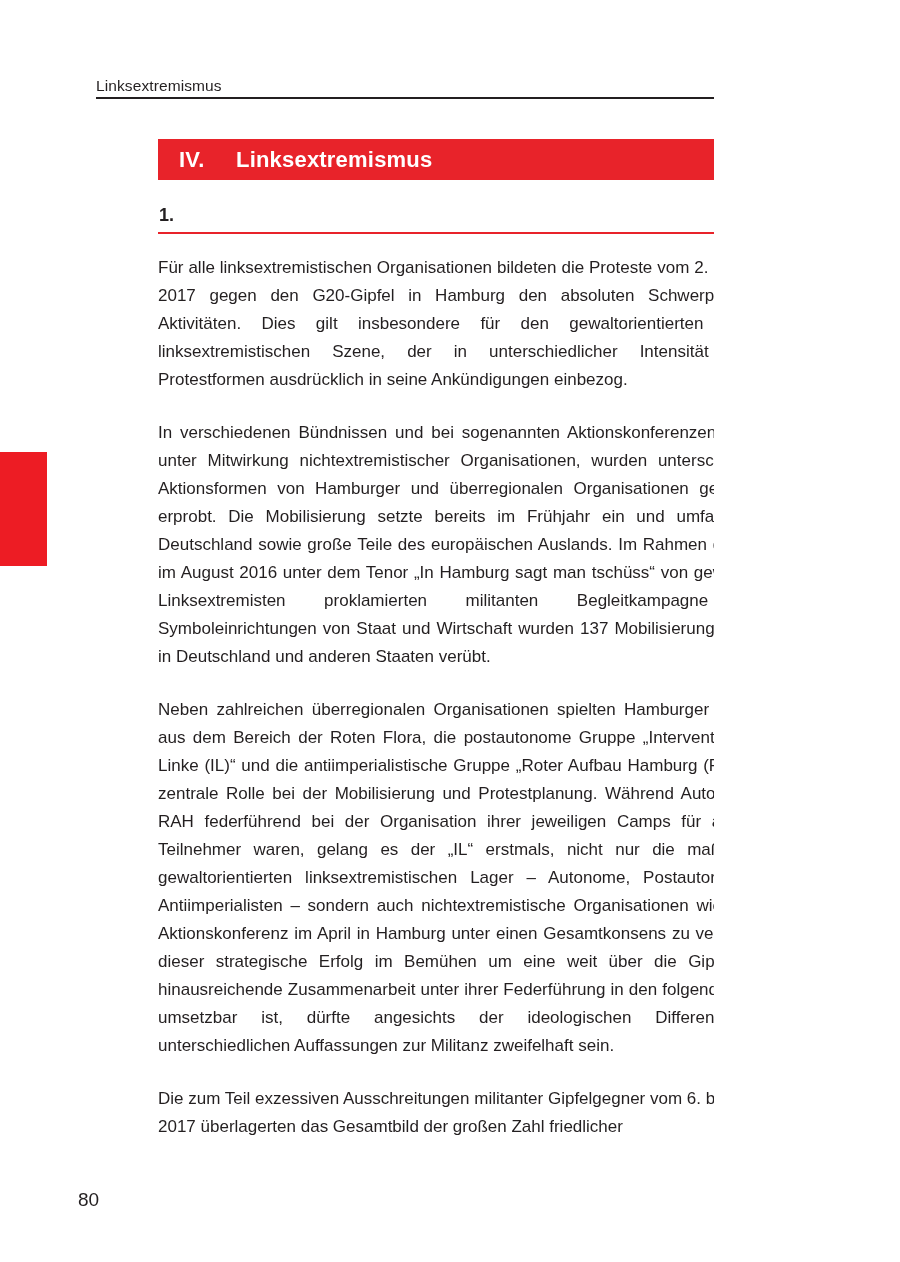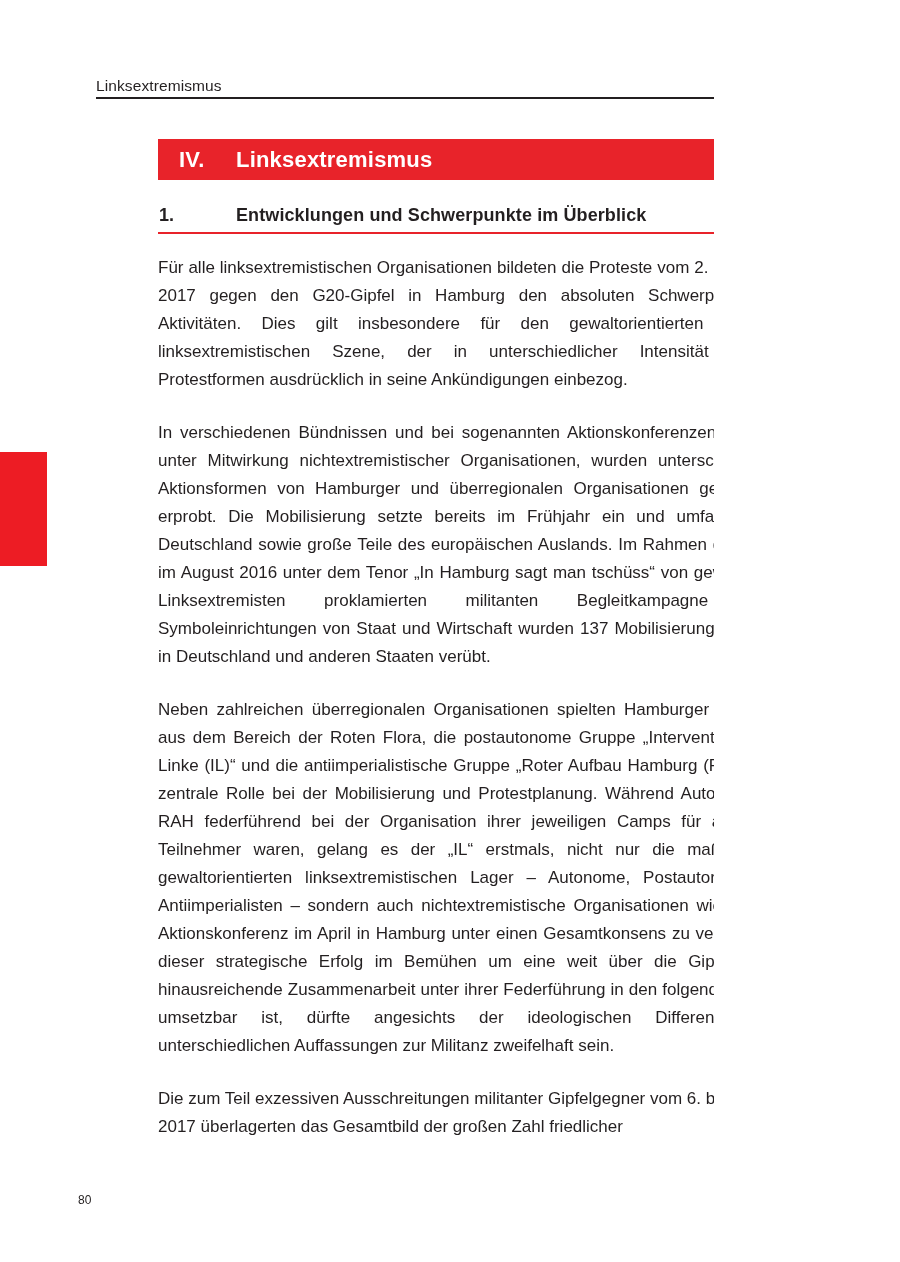--- a/index.html
+++ b/index.html
@@ -123,21 +123,21 @@
   }
   p.para.lastpara {
     text-align: left;
   }
 
   
   .folio {
     position: absolute;
     left: 78px;
     top: 1188px;
-    font-size: 12px;
+    font-size: 19px;
     line-height: 24px;
     color: #231f20;
   }
 </style>
 </head>
 <body>
 
 <div class="page">
 
   <div class="running-header">Linksextremismus</div>
@@ -147,21 +147,20 @@
 
   <div class="content">
 
     <div class="chapter-banner">
       <span class="num">IV.</span>
       <span class="title">Linksextremismus</span>
     </div>
 
     <div class="section-heading">
       <span class="num">1.</span>
-      <span class="title">Entwicklungen und Schwerpunkte im Überblick</span>
     </div>
     <div class="section-rule"></div>
 
     <div class="body-text">
       <p class="para">Für alle linksextremistischen Organisationen bildeten die Proteste vom 2. bis 10. Juli 2017 gegen den G20-Gipfel in Hamburg den absoluten Schwerpunkt ihrer Aktivitäten. Dies gilt insbesondere für den gewaltorientierten Teil der linksextremistischen Szene, der in unterschiedlicher Intensität militante Protestformen ausdrücklich in seine Ankündigungen einbezog.</p>
       <p class="para">In verschiedenen Bündnissen und bei sogenannten Aktionskonferenzen, teilweise unter Mitwirkung nichtextremistischer Organisationen, wurden unterschiedlichste Aktionsformen von Hamburger und überregionalen Organisationen geplant und erprobt. Die Mobilisierung setzte bereits im Frühjahr ein und umfasste ganz Deutschland sowie große Teile des europäischen Auslands. Im Rahmen der bereits im August 2016 unter dem Tenor „In Hamburg sagt man tschüss“ von gewalttätigen Linksextremisten proklamierten militanten Begleitkampagne gegen Symboleinrichtungen von Staat und Wirtschaft wurden 137 Mobilisierungsstraftaten in Deutschland und anderen Staaten verübt.</p>
       <p class="para">Neben zahlreichen überregionalen Organisationen spielten Hamburger Autonome aus dem Bereich der Roten Flora, die postautonome Gruppe „Interventionistische Linke (IL)“ und die antiimperialistische Gruppe „Roter Aufbau Hamburg (RAH)“ eine zentrale Rolle bei der Mobilisierung und Protestplanung. Während Autonome und RAH federführend bei der Organisation ihrer jeweiligen Camps für auswärtige Teilnehmer waren, gelang es der „IL“ erstmals, nicht nur die maßgeblichen gewaltorientierten linksextremistischen Lager – Autonome, Postautonome und Antiimperialisten – sondern auch nichtextremistische Organisationen wie bei ihrer Aktionskonferenz im April in Hamburg unter einen Gesamtkonsens zu vereinen. Ob dieser strategische Erfolg im Bemühen um eine weit über die Gipfelproteste hinausreichende Zusammenarbeit unter ihrer Federführung in den folgenden Jahren umsetzbar ist, dürfte angesichts der ideologischen Differenzen und unterschiedlichen Auffassungen zur Militanz zweifelhaft sein.</p>
       <p class="para lastpara">Die zum Teil exzessiven Ausschreitungen militanter Gipfelgegner vom 6. bis 8. Juli 2017 überlagerten das Gesamtbild der großen Zahl friedlicher</p>
     </div>
 

